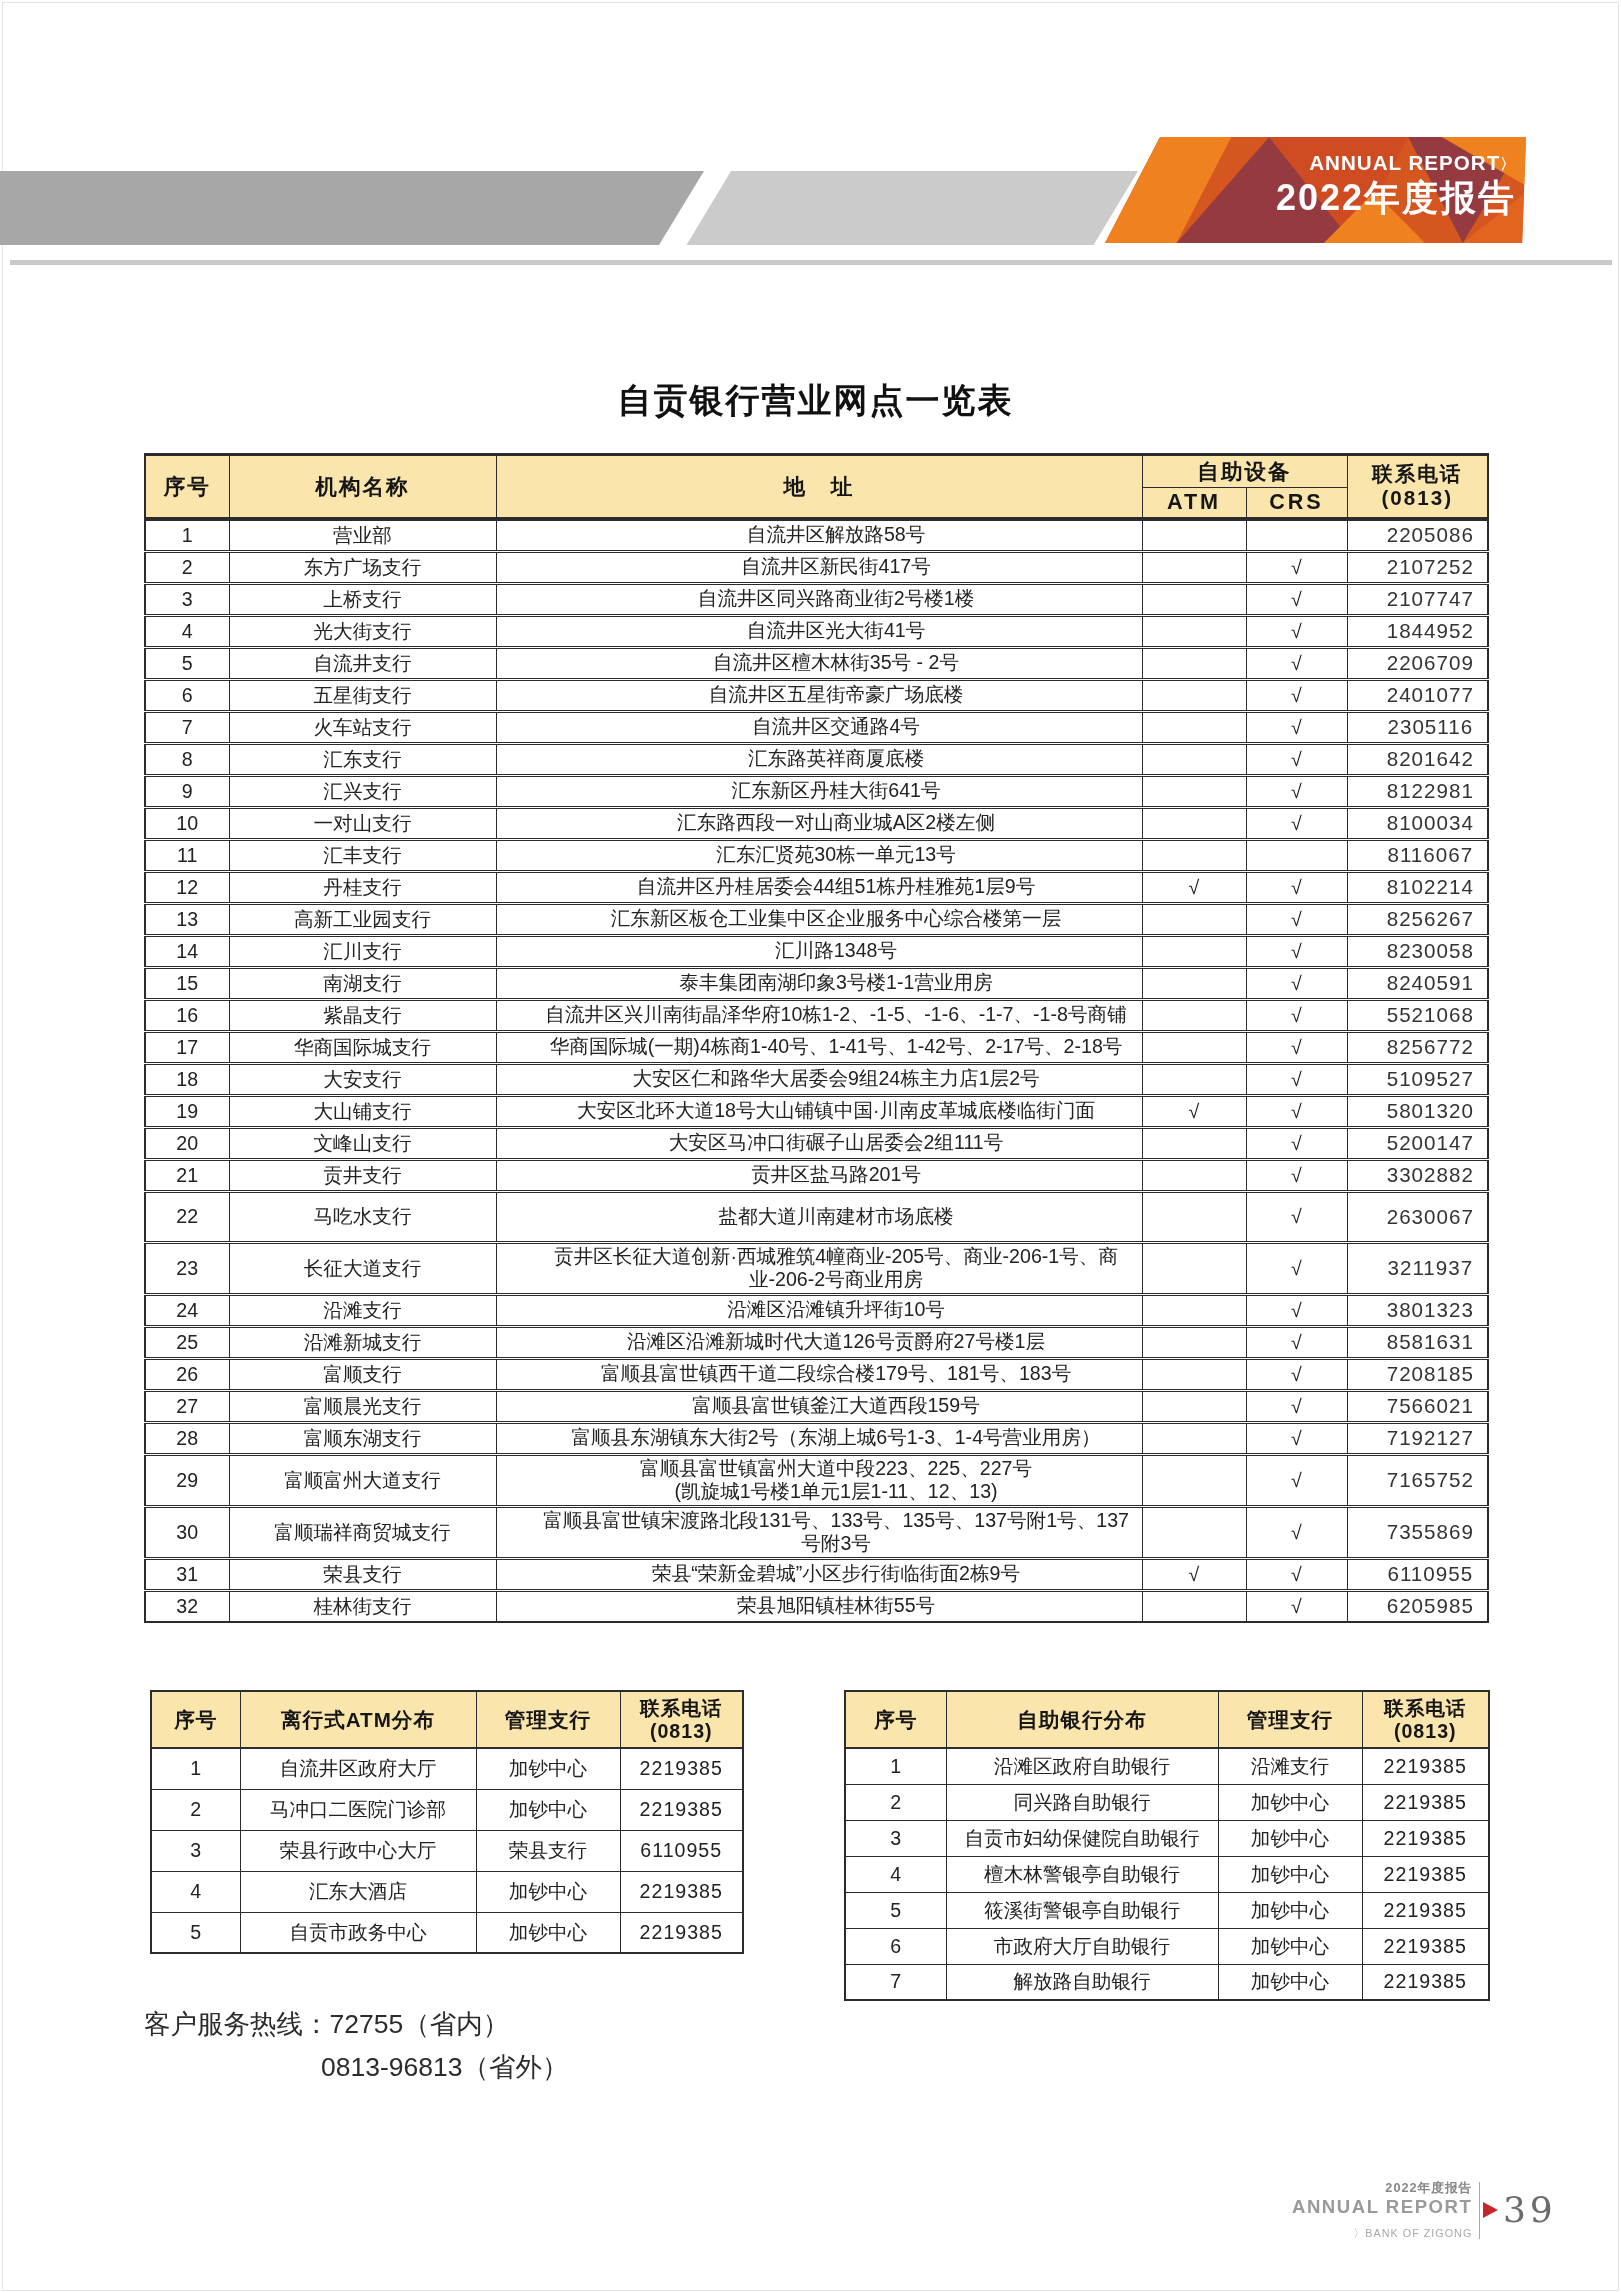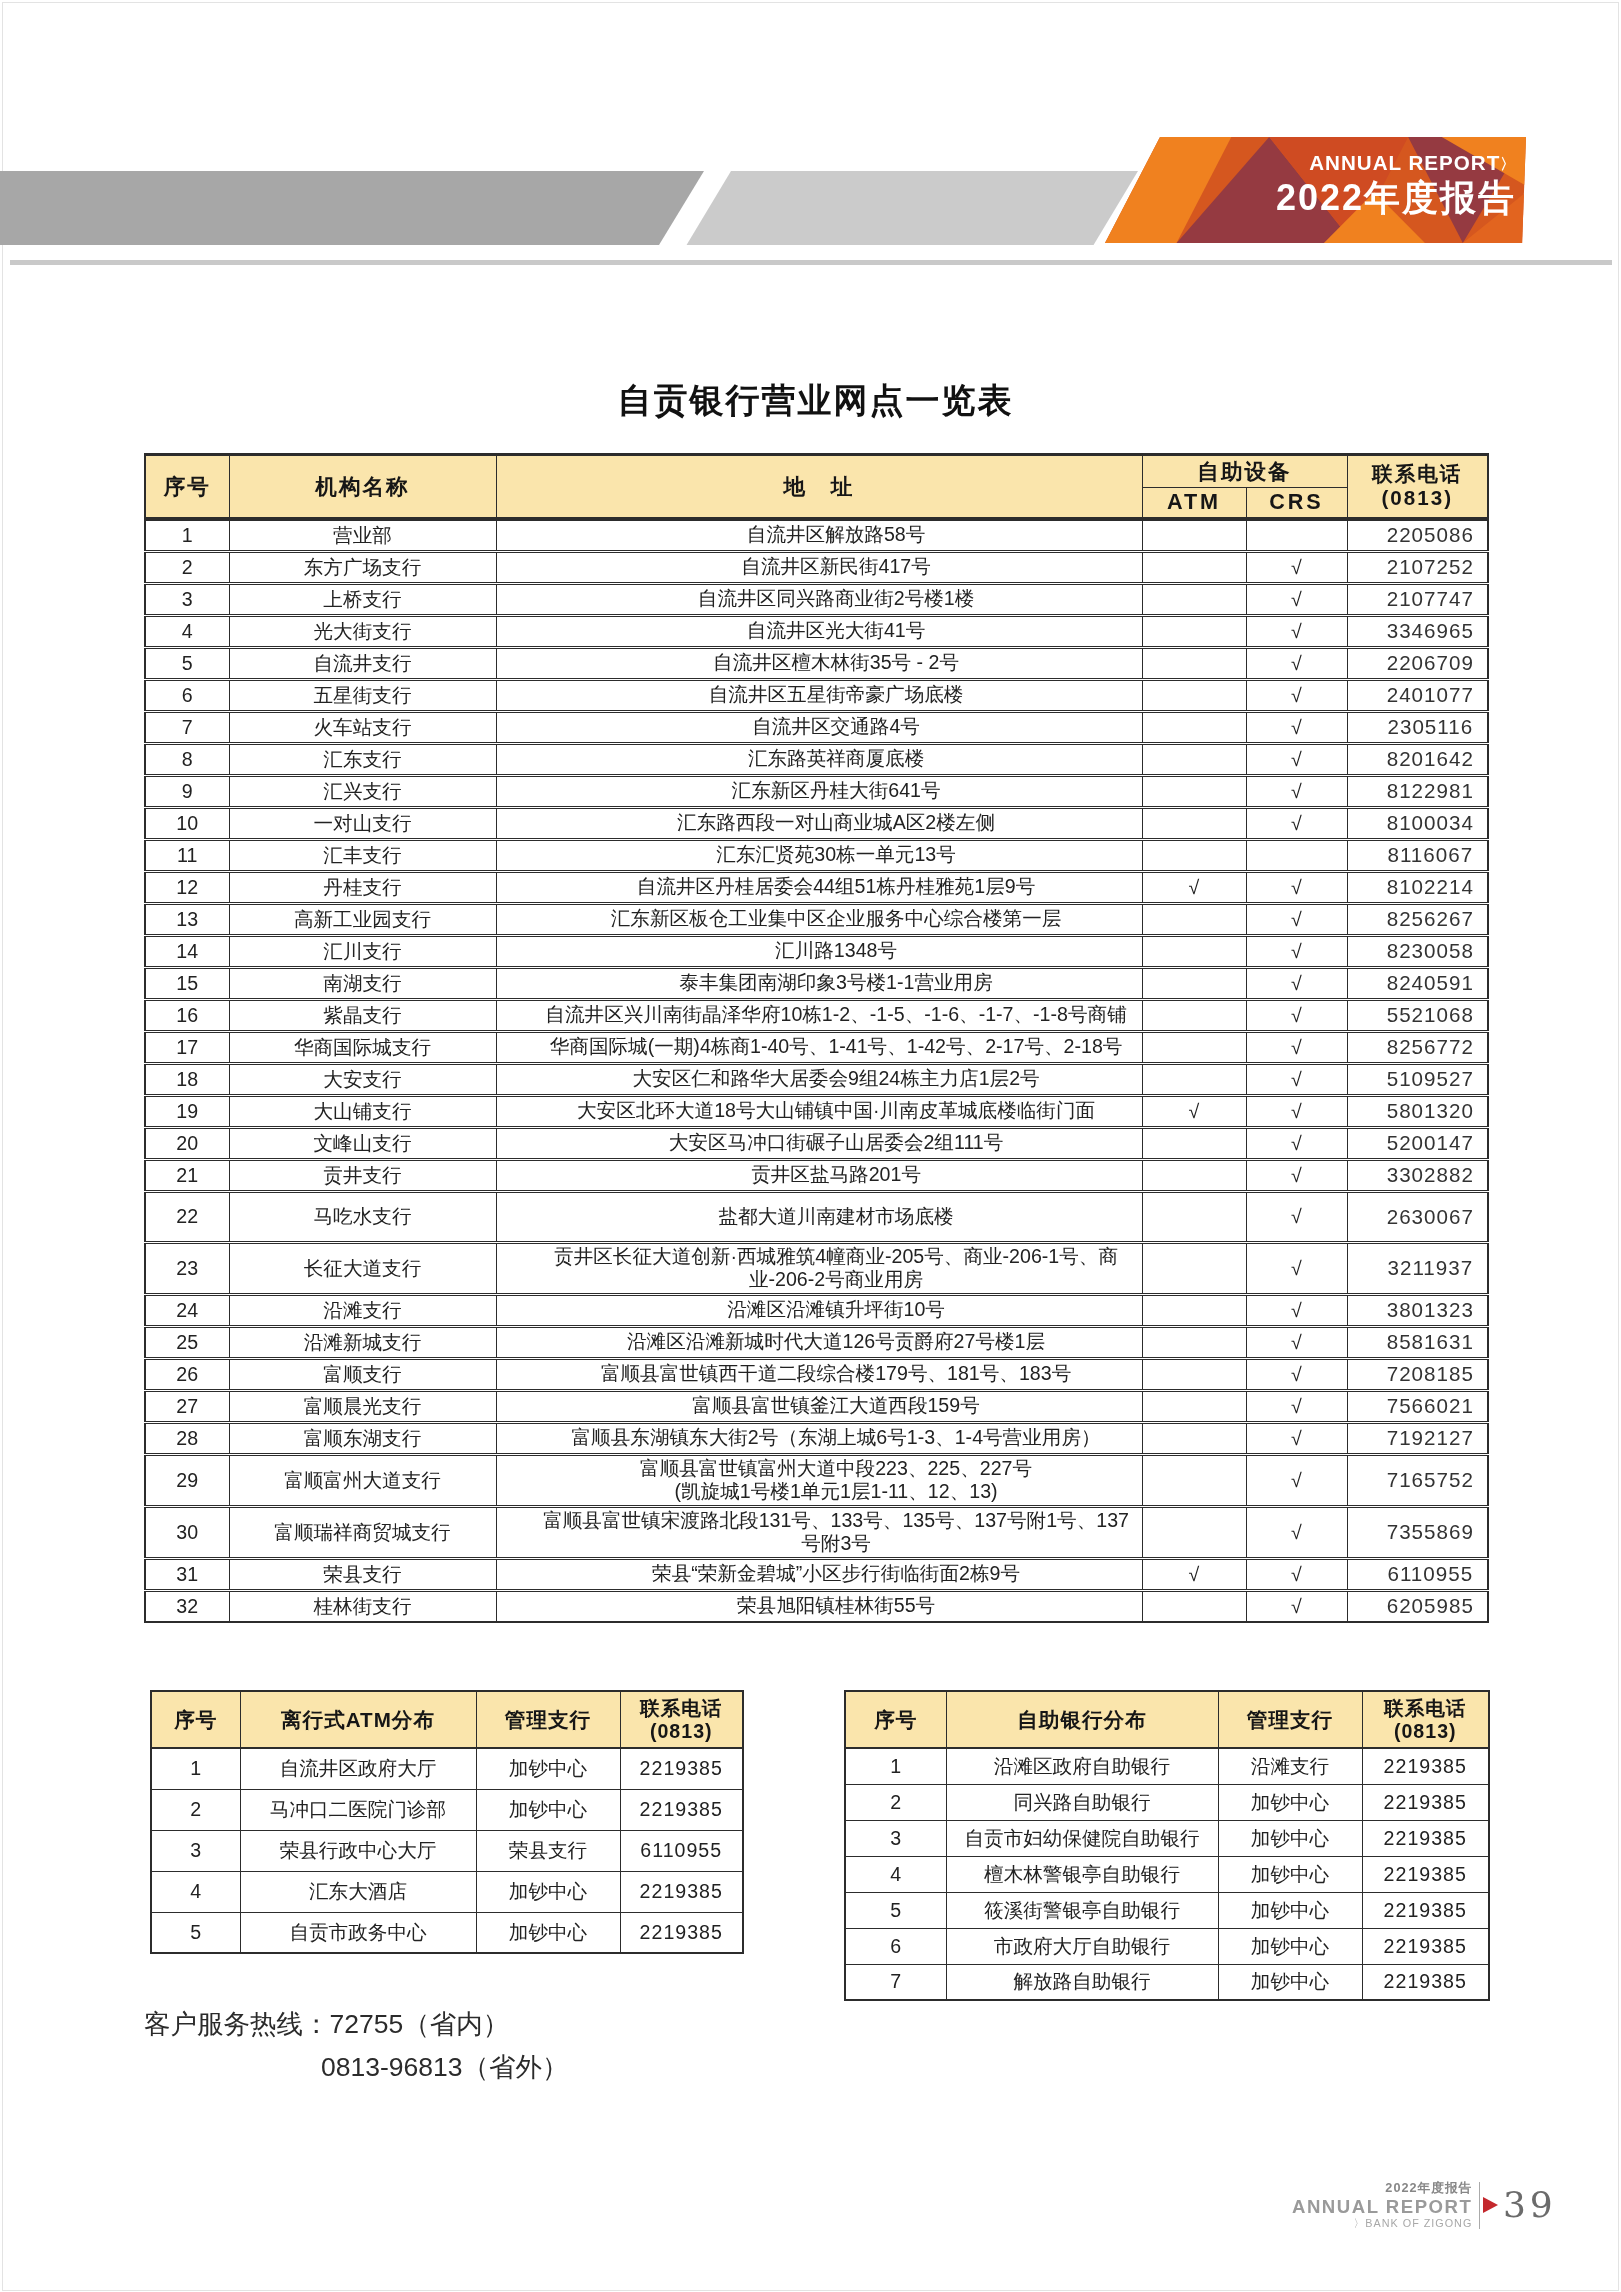--- a/index.html
+++ b/index.html
@@ -83,21 +83,21 @@
   
   .hotline{position:absolute;left:144px;top:2007px;font-size:26.5px;color:#2b2b2b;line-height:35px;}
   .hotline .line2{padding-left:177px;margin-top:7.8px;text-align:center;}
 
   
   .footer{position:absolute;left:1292px;top:2182px;display:flex;align-items:center;}
   .f-text{display:flex;flex-direction:column;align-items:flex-end;padding-right:6.9px;
     border-right:1px solid #aaa;line-height:1;}
   .f-cn{font-size:12.7px;font-weight:bold;color:#878787;letter-spacing:1px;}
   .f-en{font-size:18.6px;font-weight:bold;color:#9a9a9a;letter-spacing:1.5px;margin-top:2.9px;}
-  .f-bank{font-size:10.8px;color:#a8a8a8;letter-spacing:1px;margin-top:2px;}
+  .f-bank{font-size:10.8px;color:#a8a8a8;letter-spacing:1px;margin-top:12px;}
   .f-tri{width:0;height:0;border-left:15.7px solid var(--page_red);
     border-top:8.8px solid transparent;border-bottom:8.8px solid transparent;margin:0 4.9px 0 2.9px;}
   .f-page{font-family:"DejaVu Serif",serif;font-size:36px;color:#6b6b6b;letter-spacing:3.9px;line-height:1;}
 </style>
 </head>
 <body>
 
 <div class="page-outline"></div>
 
 <div class="band-dark"></div>
@@ -169,21 +169,21 @@
           <td class="col-atm"></td>
           <td class="col-crs">√</td>
           <td class="col-phone">2107747</td>
         </tr>
         <tr>
           <td class="col-no">4</td>
           <td class="col-name">光大街支行</td>
           <td class="col-address">自流井区光大街41号</td>
           <td class="col-atm"></td>
           <td class="col-crs">√</td>
-          <td class="col-phone">3346965</td>
+          <td class="col-phone">1844952</td>
         </tr>
         <tr>
           <td class="col-no">5</td>
           <td class="col-name">自流井支行</td>
           <td class="col-address">自流井区檀木林街35号 - 2号</td>
           <td class="col-atm"></td>
           <td class="col-crs">√</td>
           <td class="col-phone">2206709</td>
         </tr>
         <tr>

